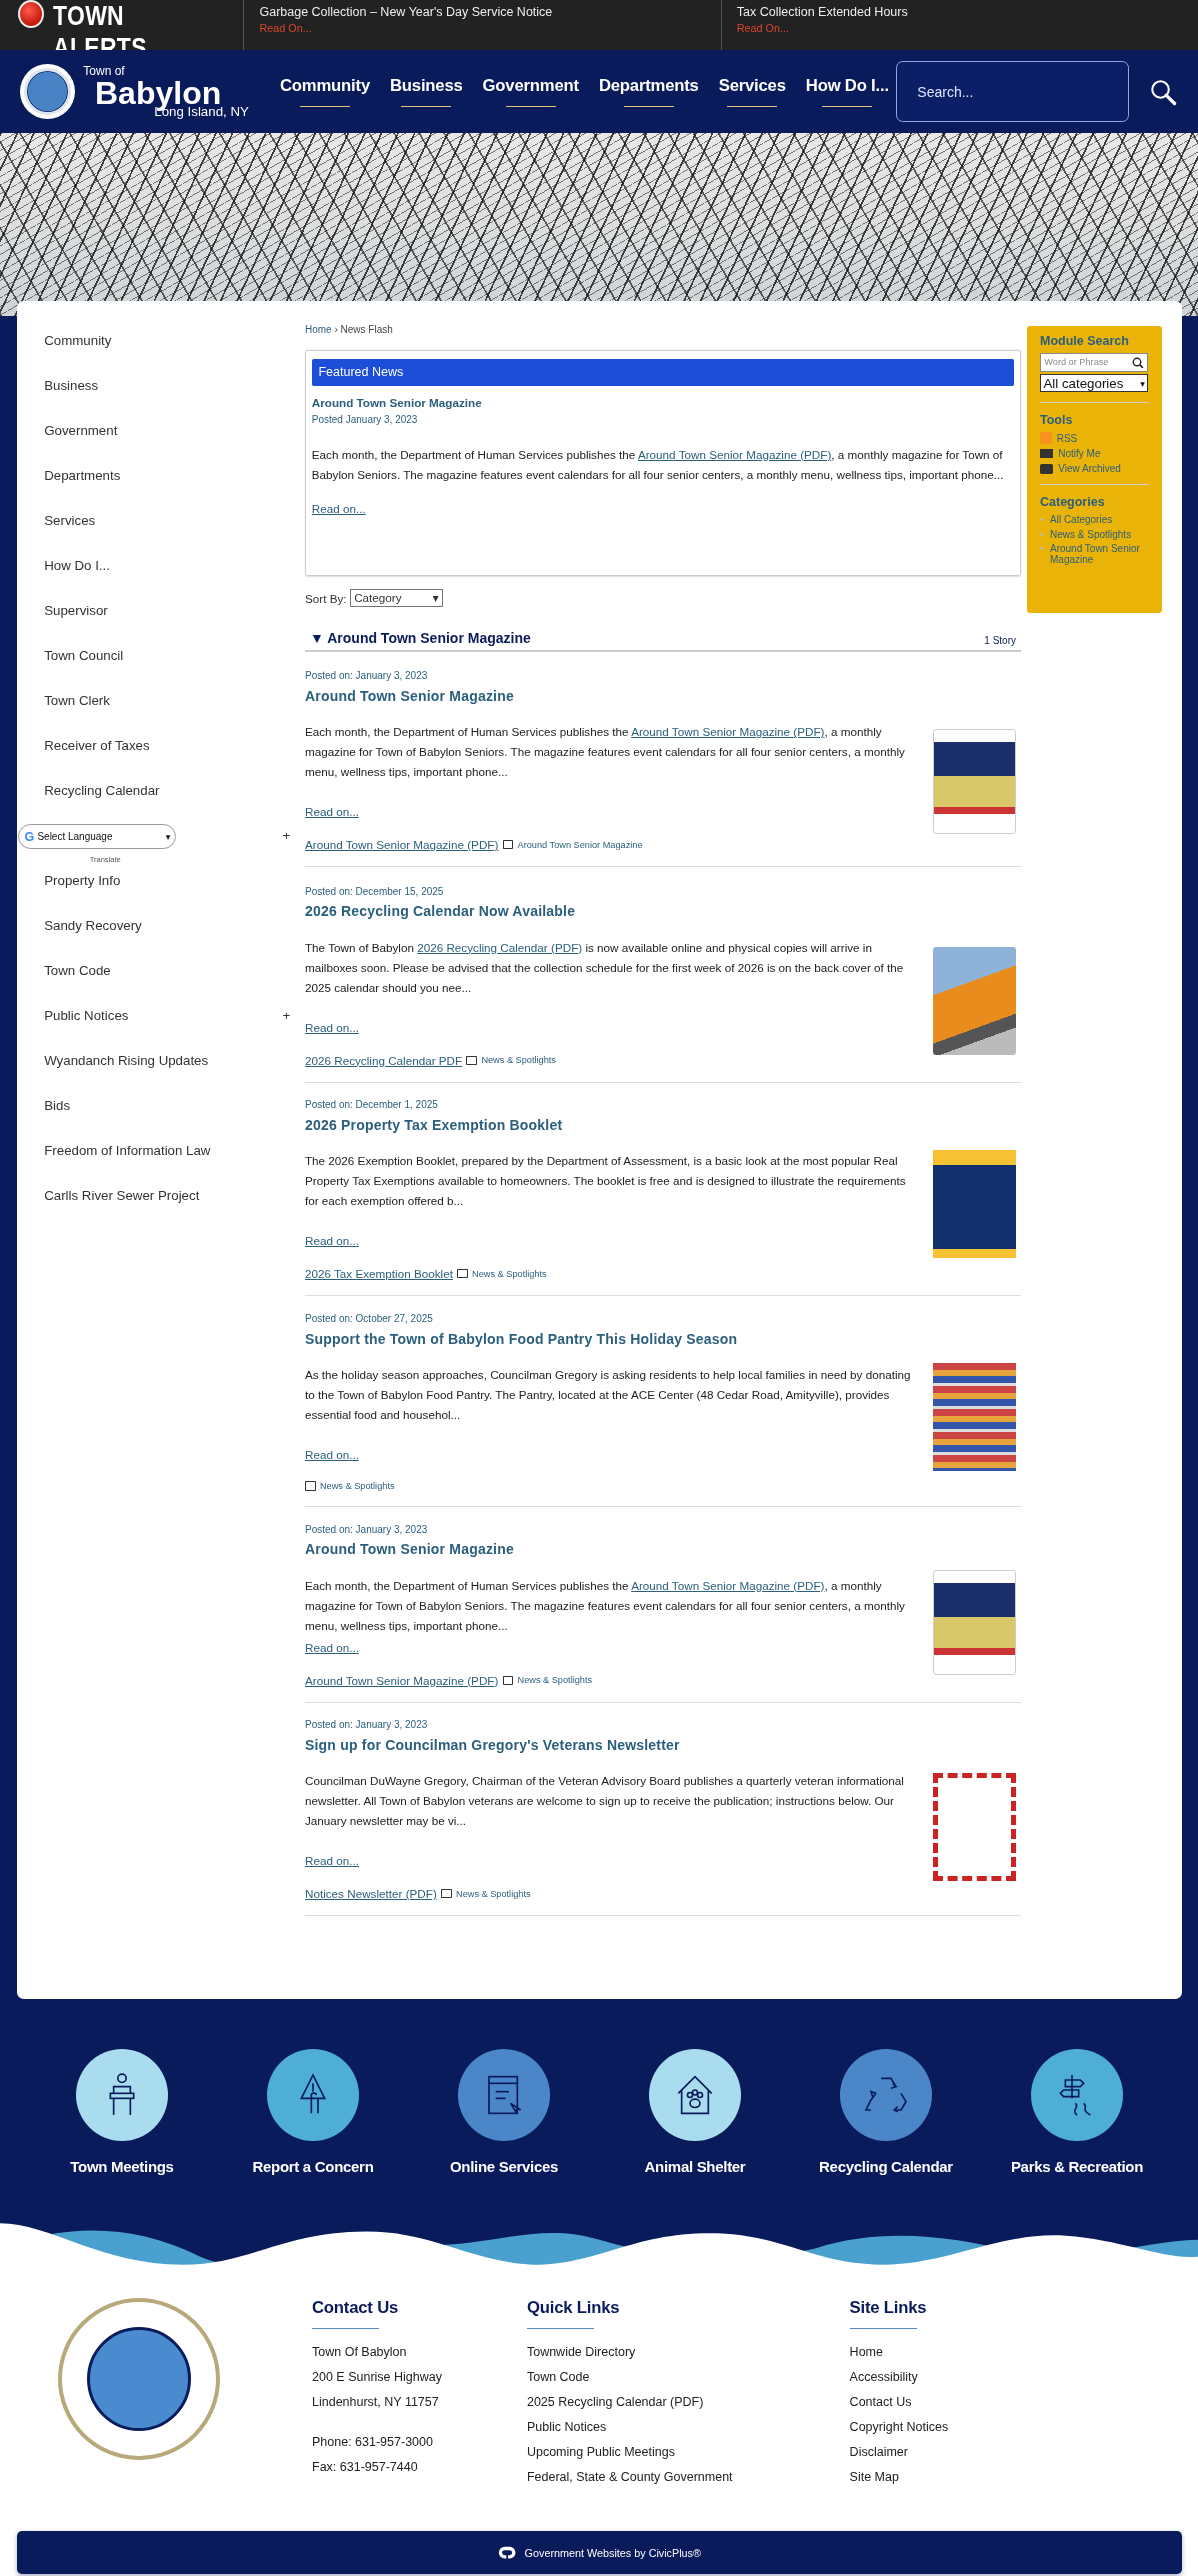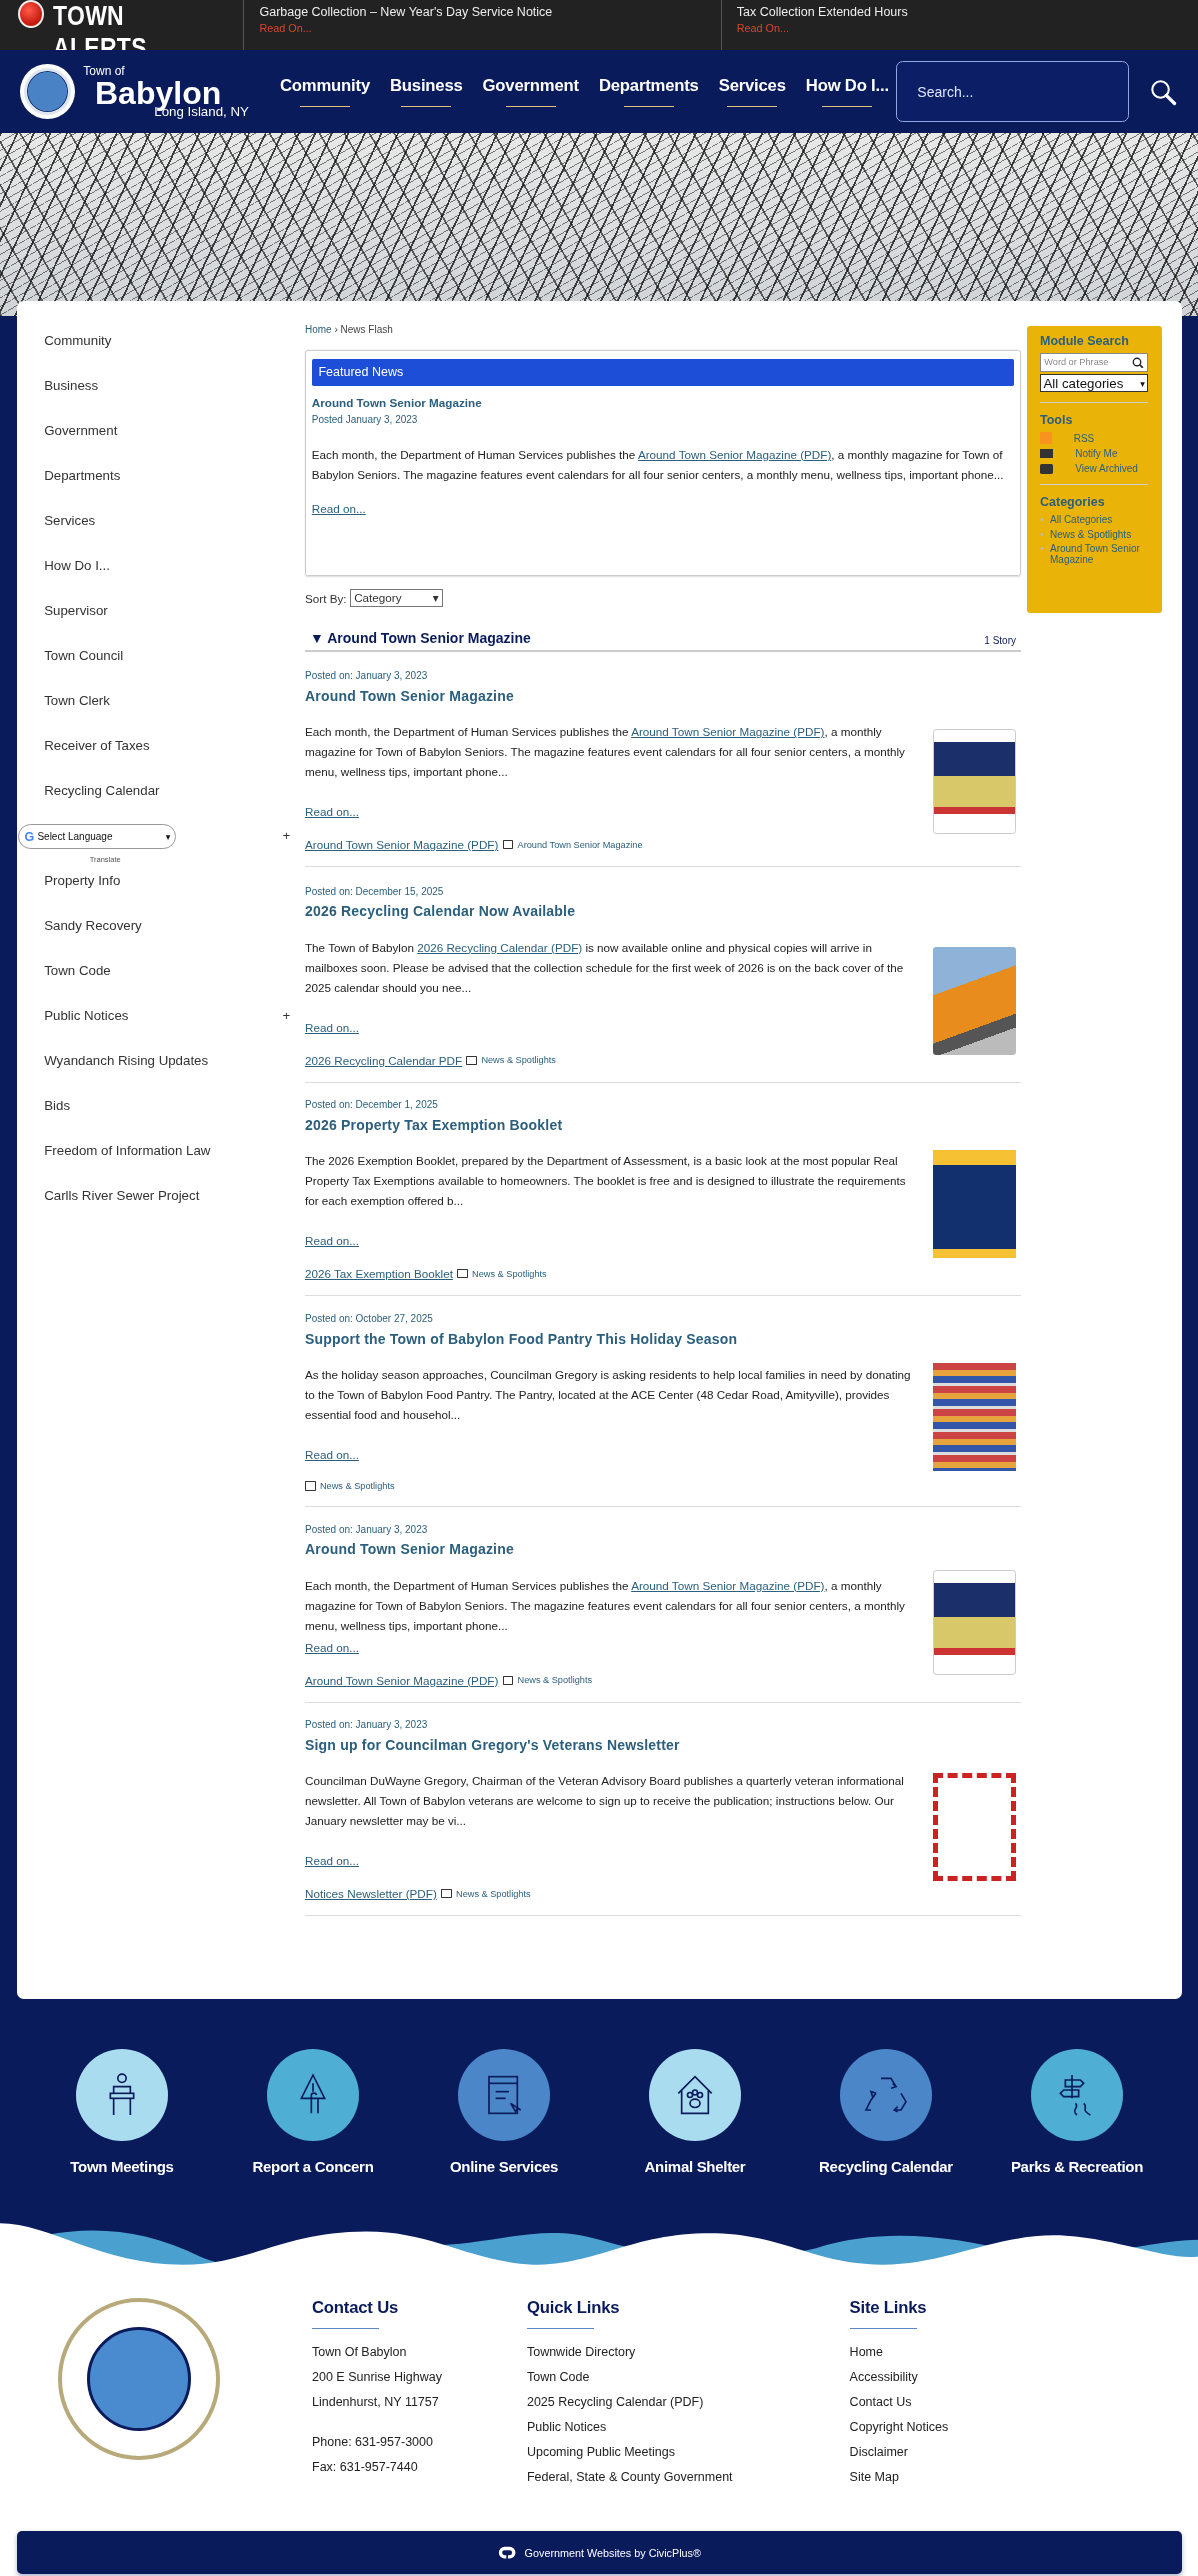--- a/index.html
+++ b/index.html
@@ -65,21 +65,21 @@
 .s-body{font-size:11.7px;line-height:20px;margin-top:18.3px;width:608px;color:#222}
 .thumb{position:absolute;right:5px;width:83px;height:105px;border-radius:3.3px}
 .attach{margin-top:20px;font-size:11.7px;display:flex;align-items:center;gap:4.2px}
 .attach .tag{font-size:9.2px;color:#2b5f7d}
 .book{display:inline-block;width:10.8px;height:9.2px;border:1.7px solid #333;border-top-width:0.8px;border-radius:0.8px}
 .modsearch{position:absolute;left:1010px;top:25px;width:135px;height:287px;background:#eab308;border-radius:3.3px;padding:8.3px 13.3px;font-size:10px}
 .modsearch h4{color:#2b5f7d;font-size:12.5px;margin-bottom:5px}
 .ms-input{background:#fff;border:0.8px solid #888;height:18.3px;font-size:9.2px;color:#888;display:flex;align-items:center;justify-content:space-between;padding:0 3.3px}
 .ms-sel{background:#fff;border:0.8px solid #333;height:18.3px;margin-top:2.5px;font-size:13.3px;display:flex;align-items:center;justify-content:space-between;padding:0 2.5px;color:#111}
 .ms-sep{border-top:1.7px solid #d0d0d0;margin:10px 0}
-.tool{display:flex;align-items:center;gap:22px;color:#2b5f7d;margin:4.2px 0}
+.tool{display:flex;align-items:center;gap:5px;color:#2b5f7d;margin:4.2px 0}
 .rss{width:11.7px;height:11.7px;background:#f7931e;border-radius:1.7px}
 .mail{width:13.3px;height:9.2px;background:#333}
 .arch{width:13.3px;height:10.8px;background:#333;border-radius:1.7px}
 .catlist{list-style:none;margin-left:10px}
 .catlist li{color:#2b5f7d;margin:3.3px 0;position:relative;padling-left:0}
 .catlist li::before{content:"•";color:#bbb;position:absolute;left:-10px}
 
 .quick{height:216px;background:#0a1b5c;display:flex;justify-content:center;padding:50px 16.7px 0}
 .qi{display:flex;flex-direction:column;align-items:center;width:191px}
 .circle{width:92px;height:92px;border-radius:50%;display:flex;align-items:center;justify-content:center}

